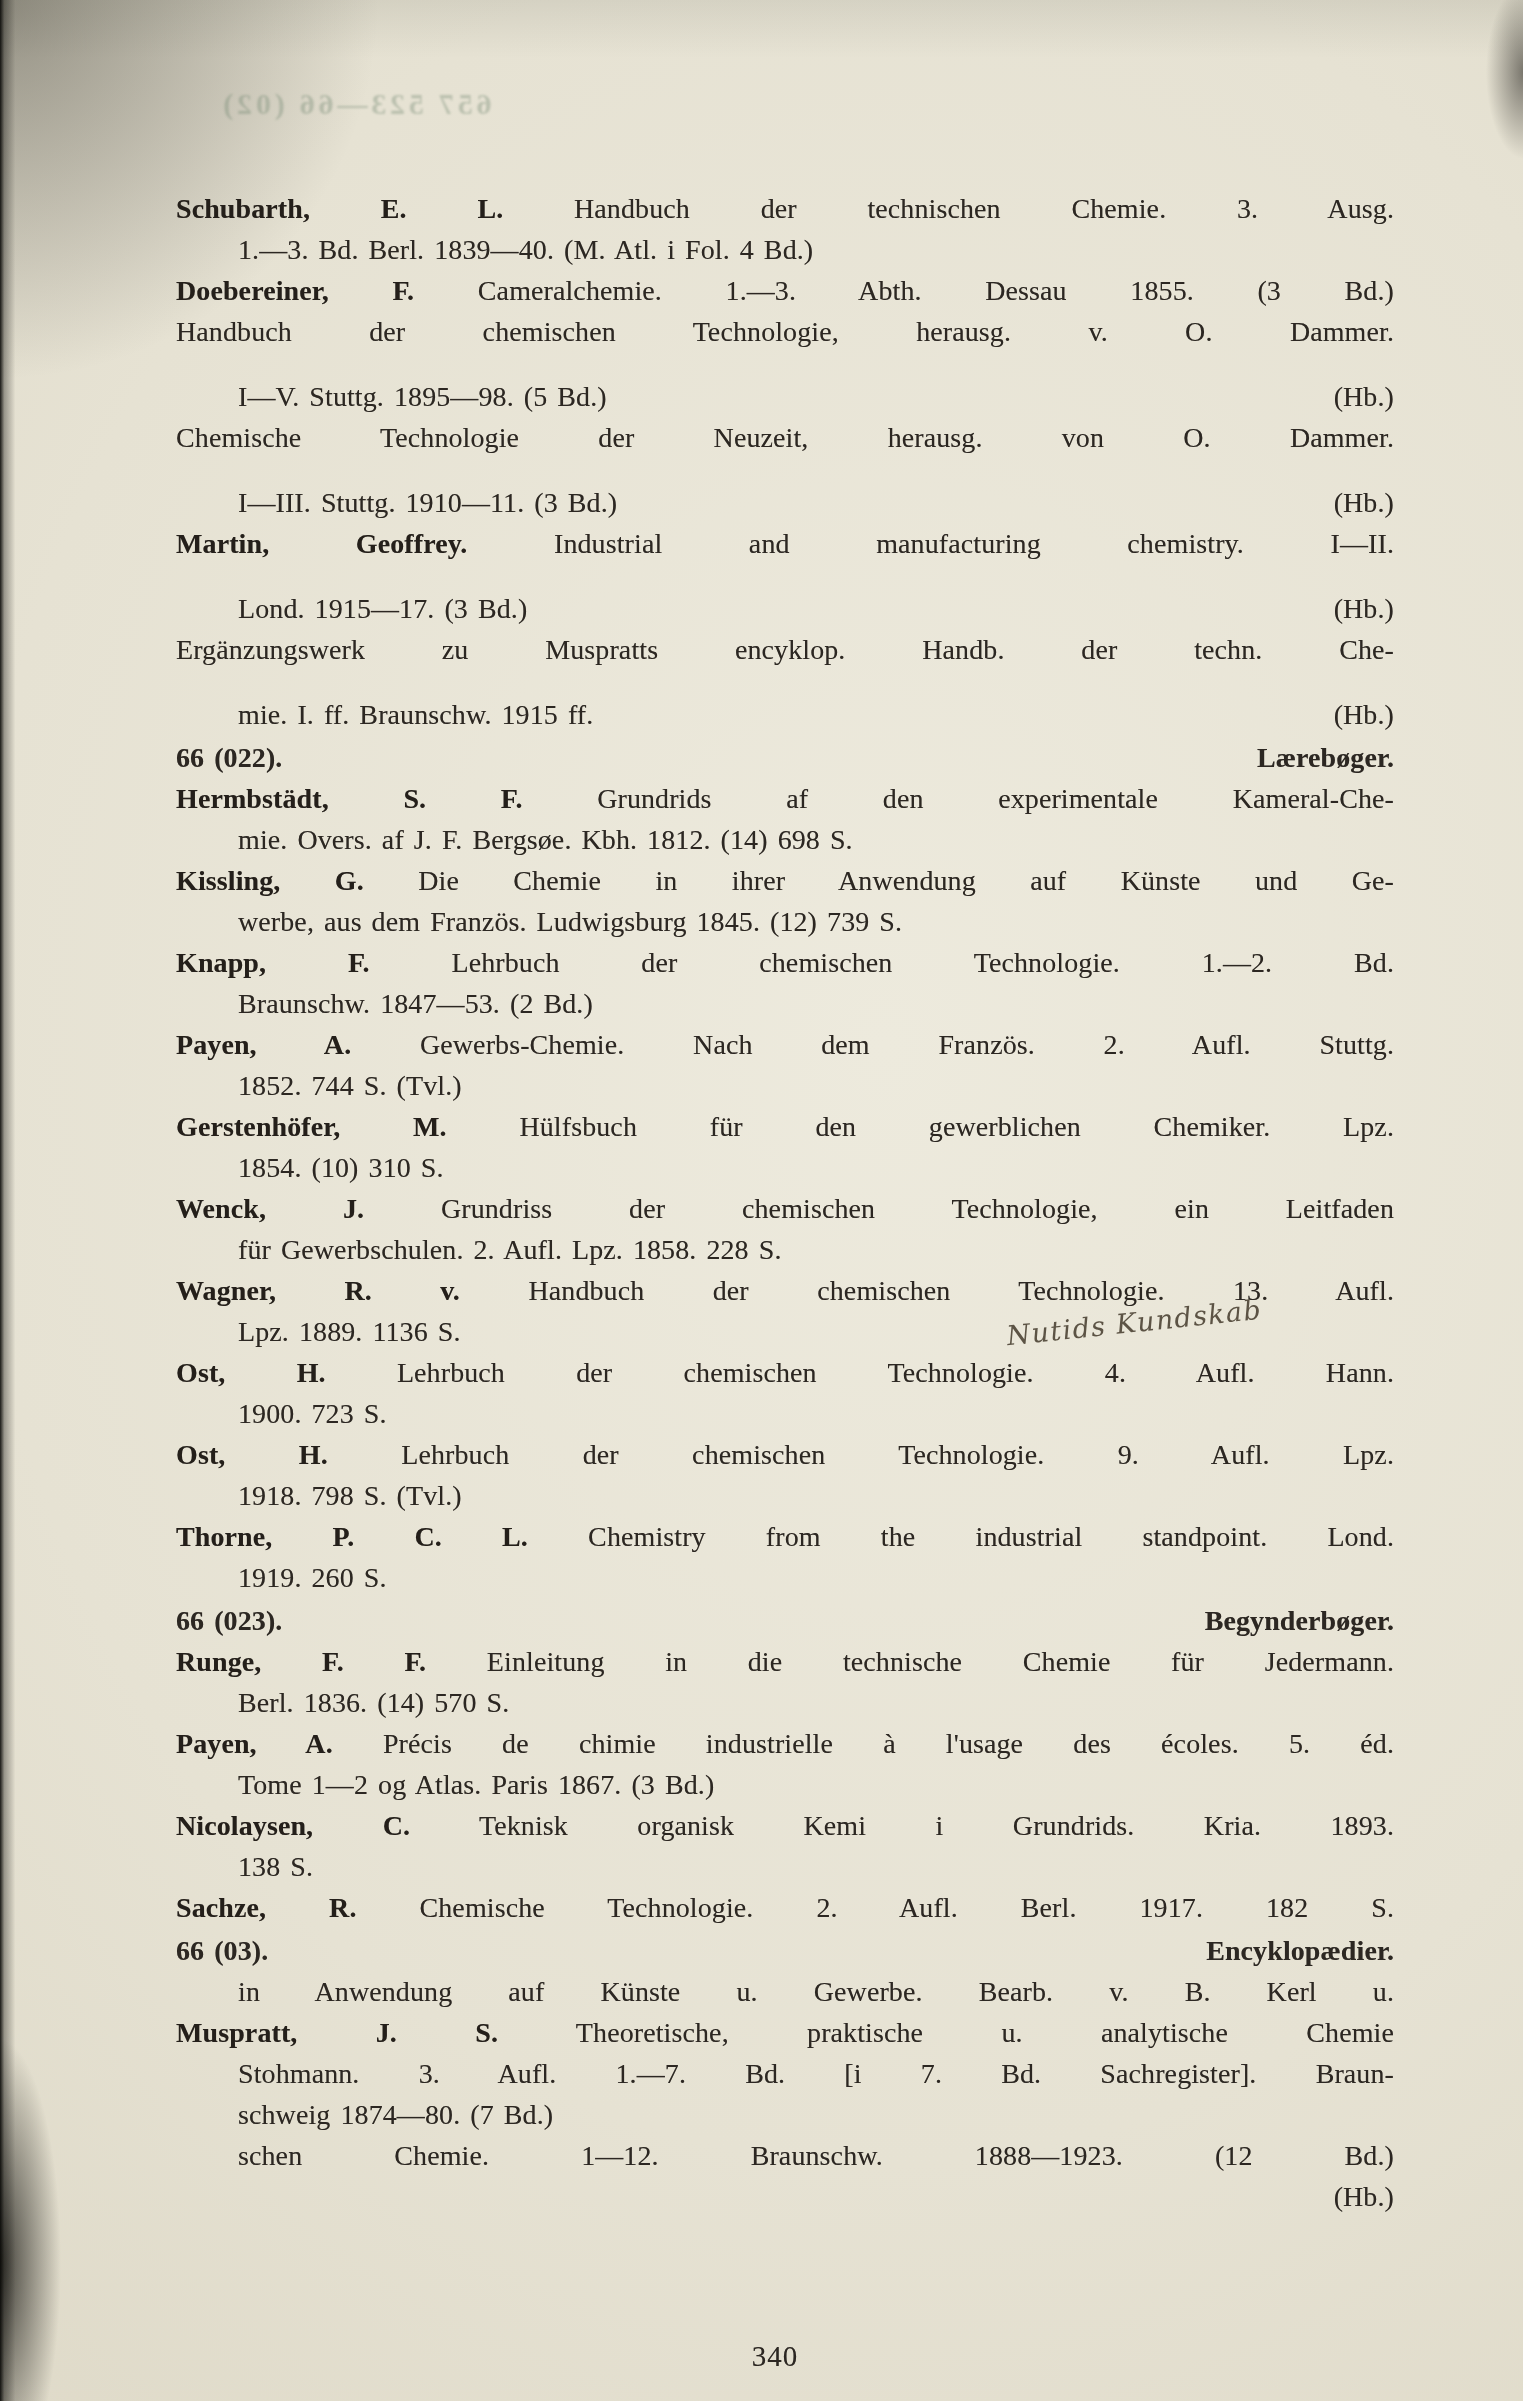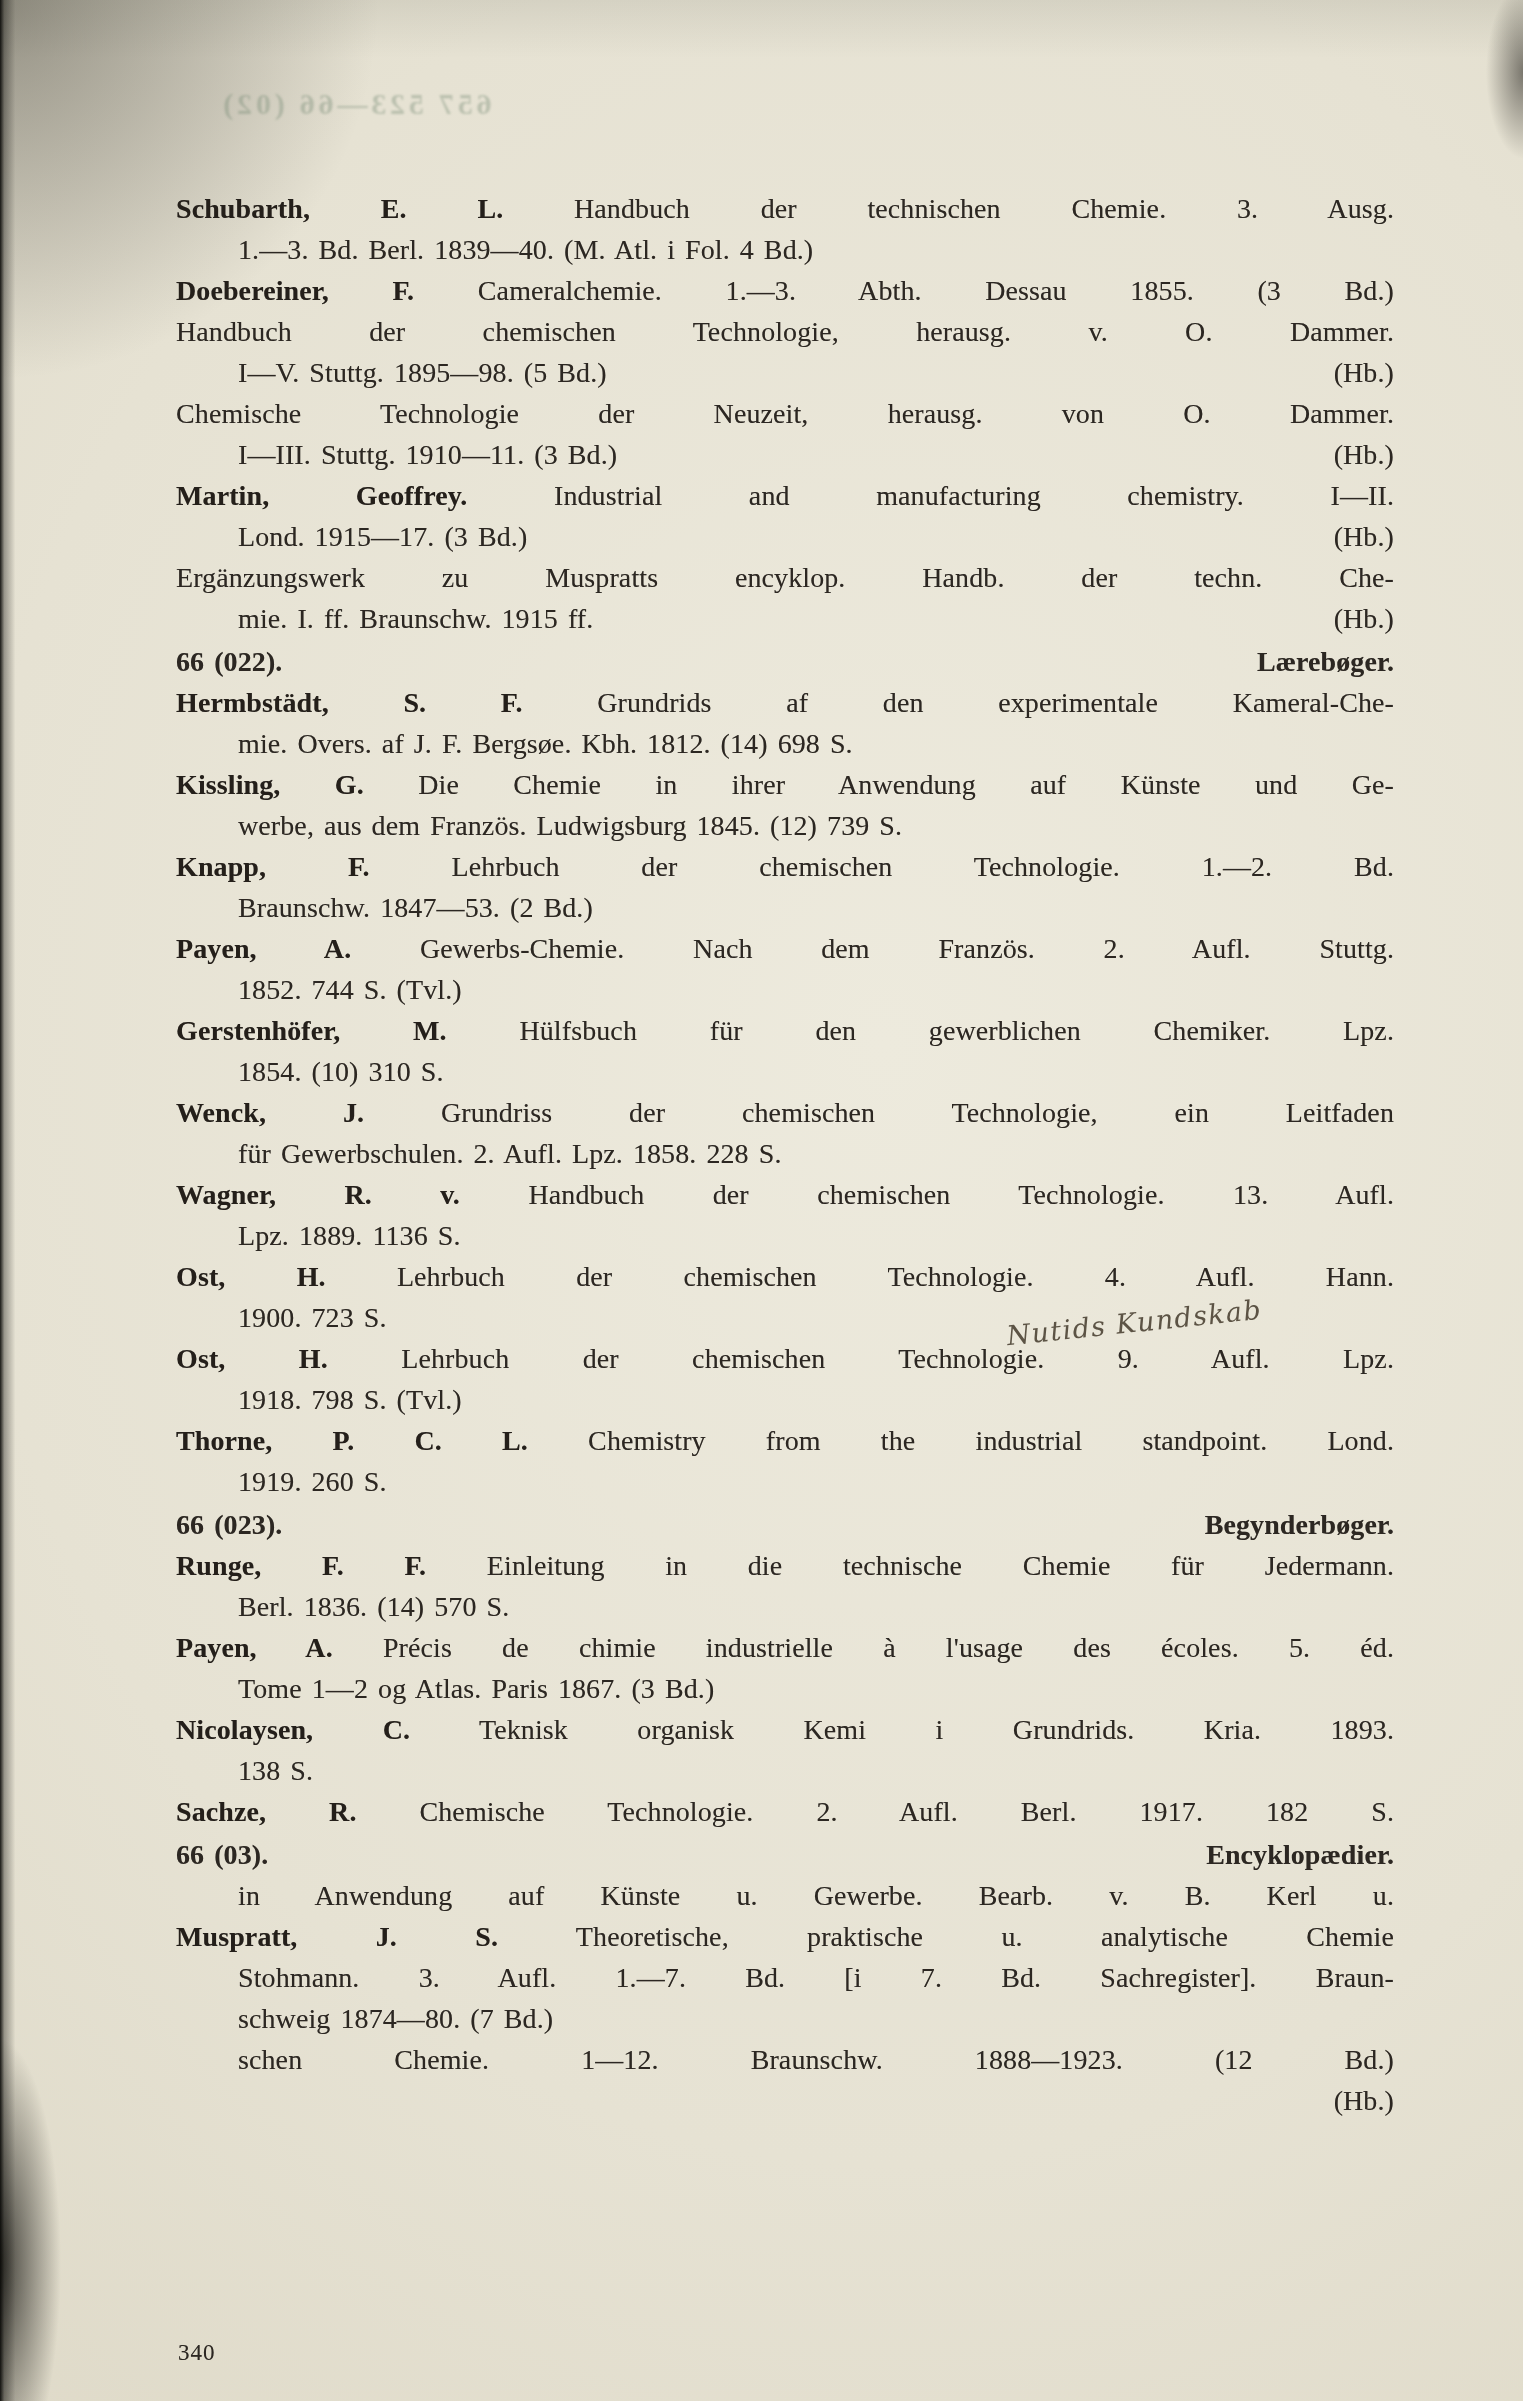--- a/index.html
+++ b/index.html
@@ -34,34 +34,34 @@
   }
   .text-block {
     position:absolute; left:176px; top:188px; width:1218px;
     font-size:28px; line-height:41px;
     word-spacing:2.9px; letter-spacing:0.1px;
     text-shadow:0 0 0.5px rgba(44,39,34,0.35);
   }
   .line { min-height:41px; }
   .line.cont { padding-left:62px; }
   .line.just { text-align:justify; text-align-last:justify; }
-  .line.flexline { display:flex; justify-content:space-between; align-items:flex-start; }
+  .line.flexline { display:flex; justify-content:space-between; align-items:flex-start;margin-top:24px; }
   .line.rightonly { display:flex; justify-content:flex-end; }
   .line.section { display:flex; justify-content:space-between; font-weight:bold; margin-top:2px; }
   b { font-weight:bold; color:#241f1a; }
   .annotation {
     position:absolute; left:1006px; top:1307px;
     font-family:"DejaVu Serif",serif; font-style:italic;
     font-size:27px; letter-spacing:1.4px; white-space:nowrap;
     color:rgba(72,63,48,0.88);
     transform:rotate(-6deg);
   }
   .page-number {
-    position:absolute; top:2340px; left:178px; width:1218px;
-    text-align:left; font-size:23px; letter-spacing:1px;
+    position:absolute; top:2340px; left:166px; width:1218px;
+    text-align:center; font-size:29px; letter-spacing:1px;
     text-shadow:0 0 0.5px rgba(44,39,34,0.35);
   }
 </style>
 </head>
 <body>
 
 <div class="page">
   <div class="edge-shadows"></div>
 
   <div class="ghost-header">657 523—66 (02)</div>

